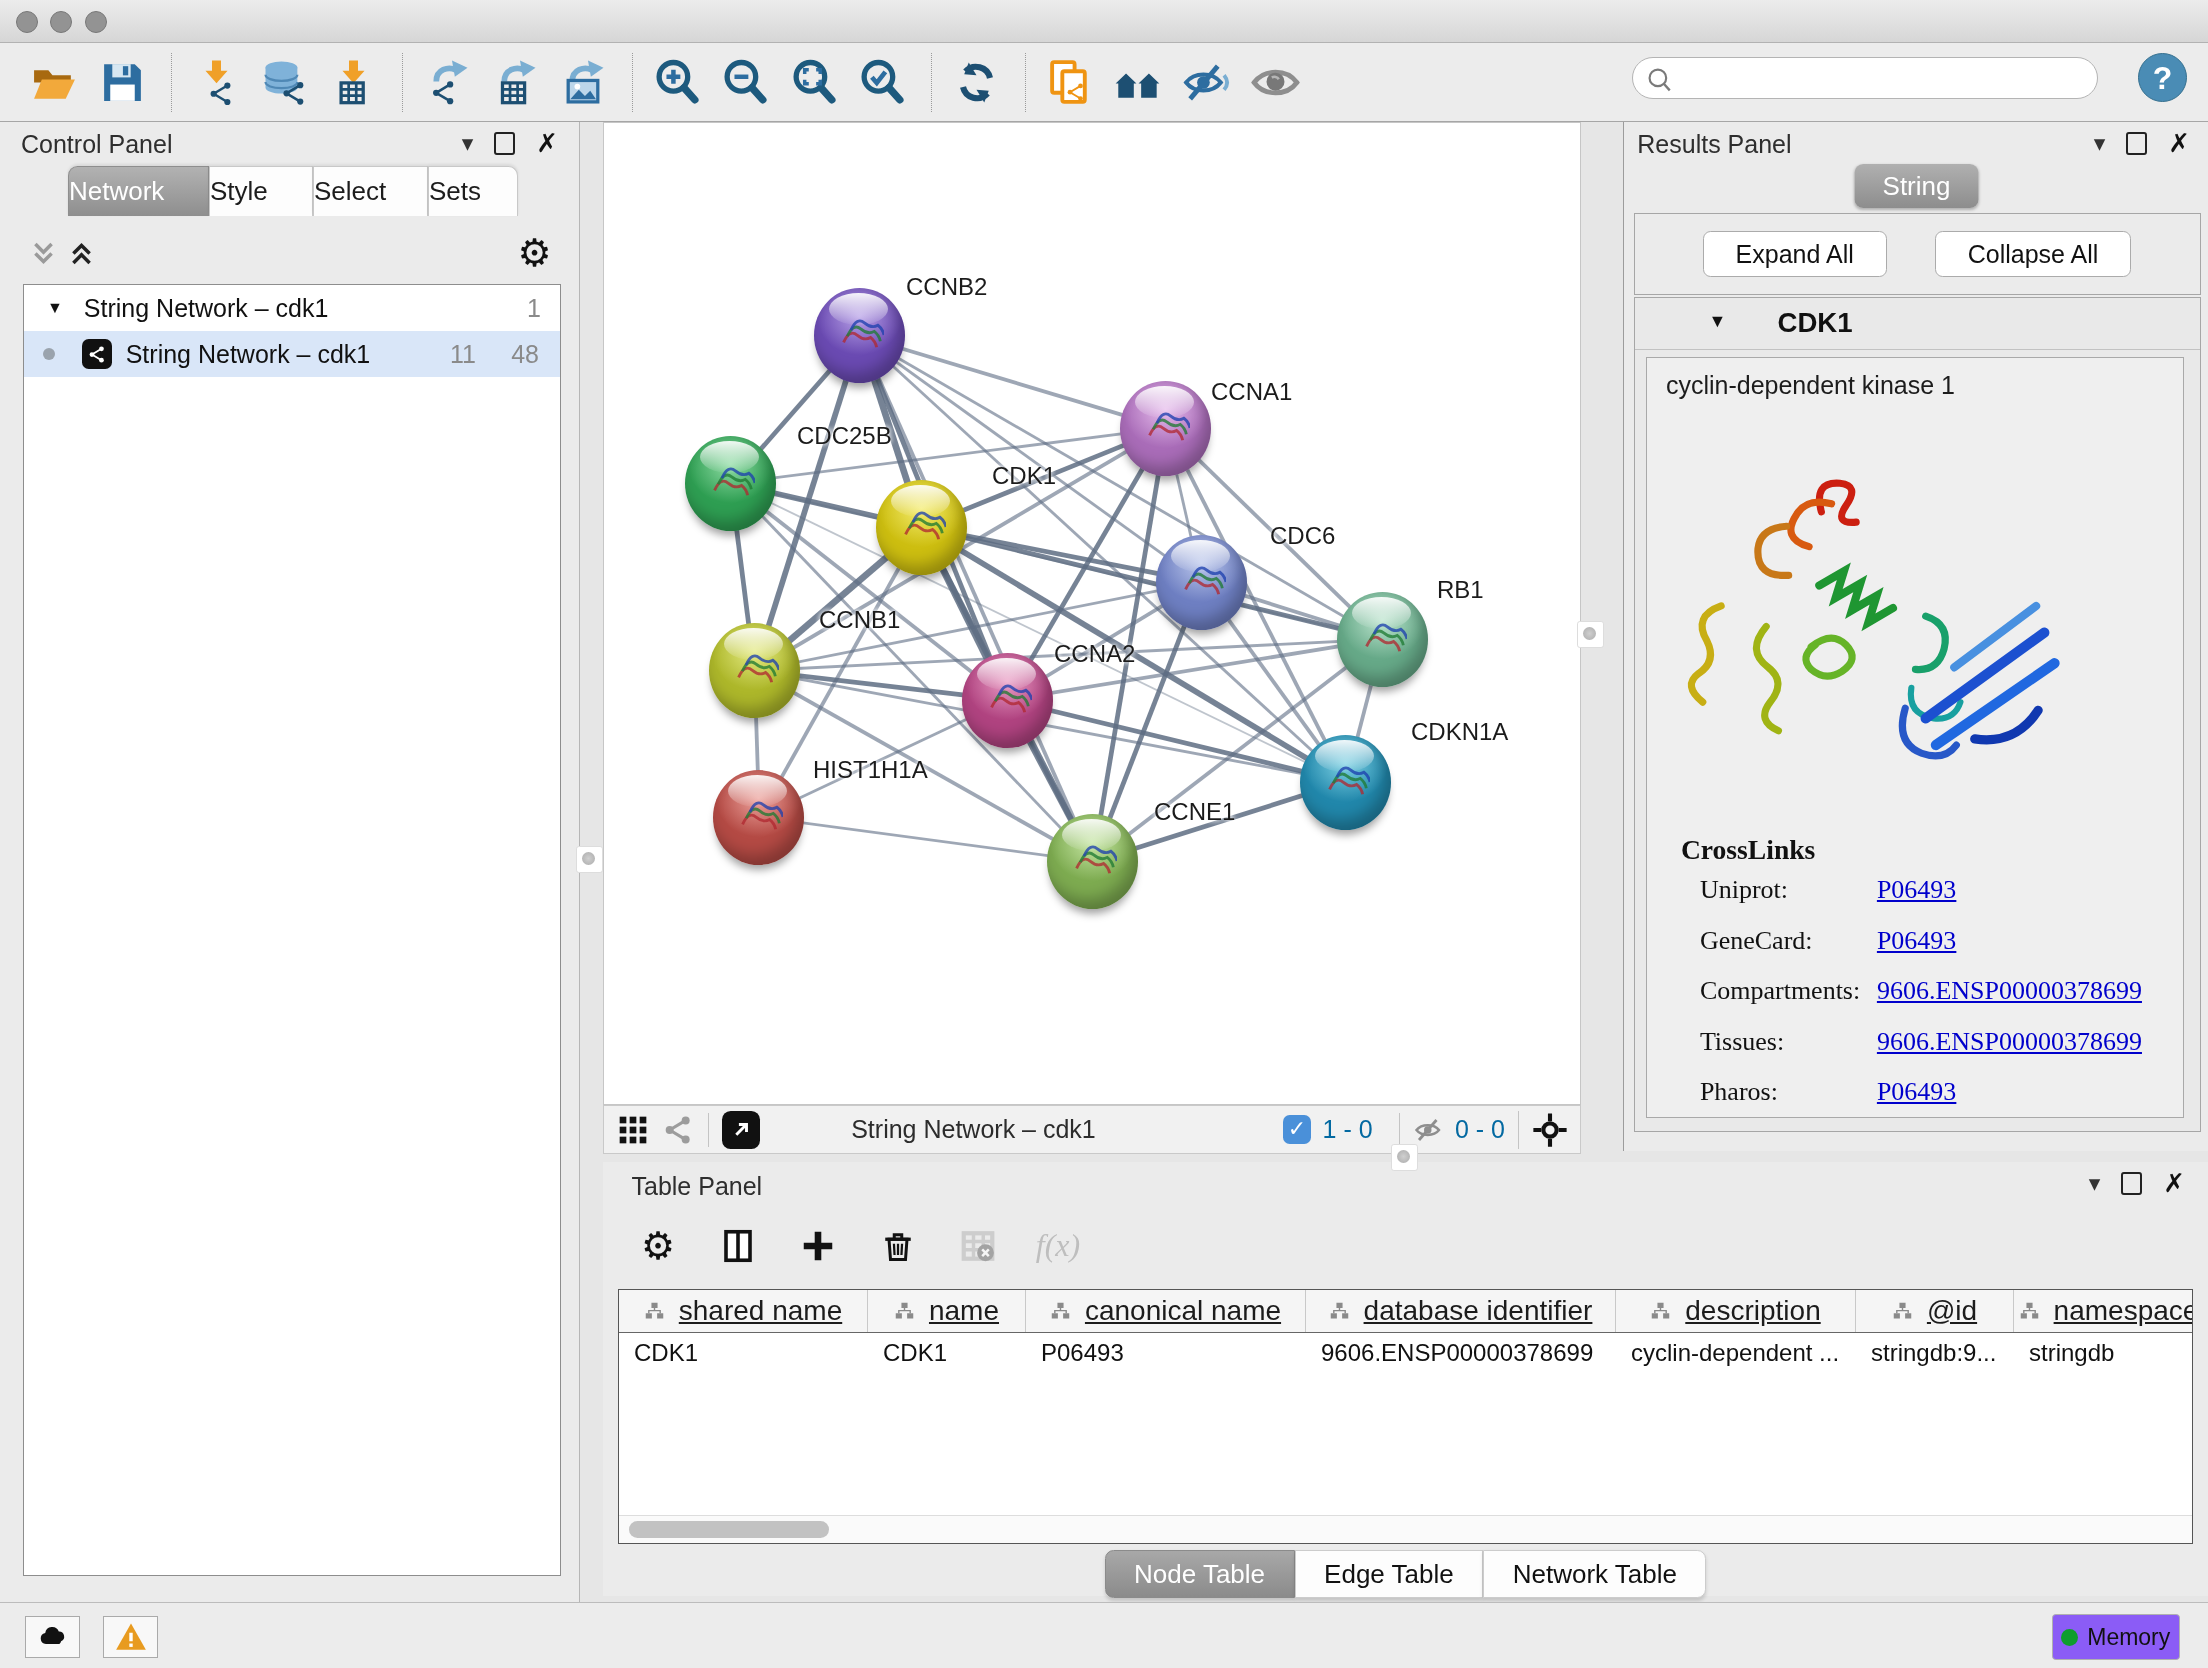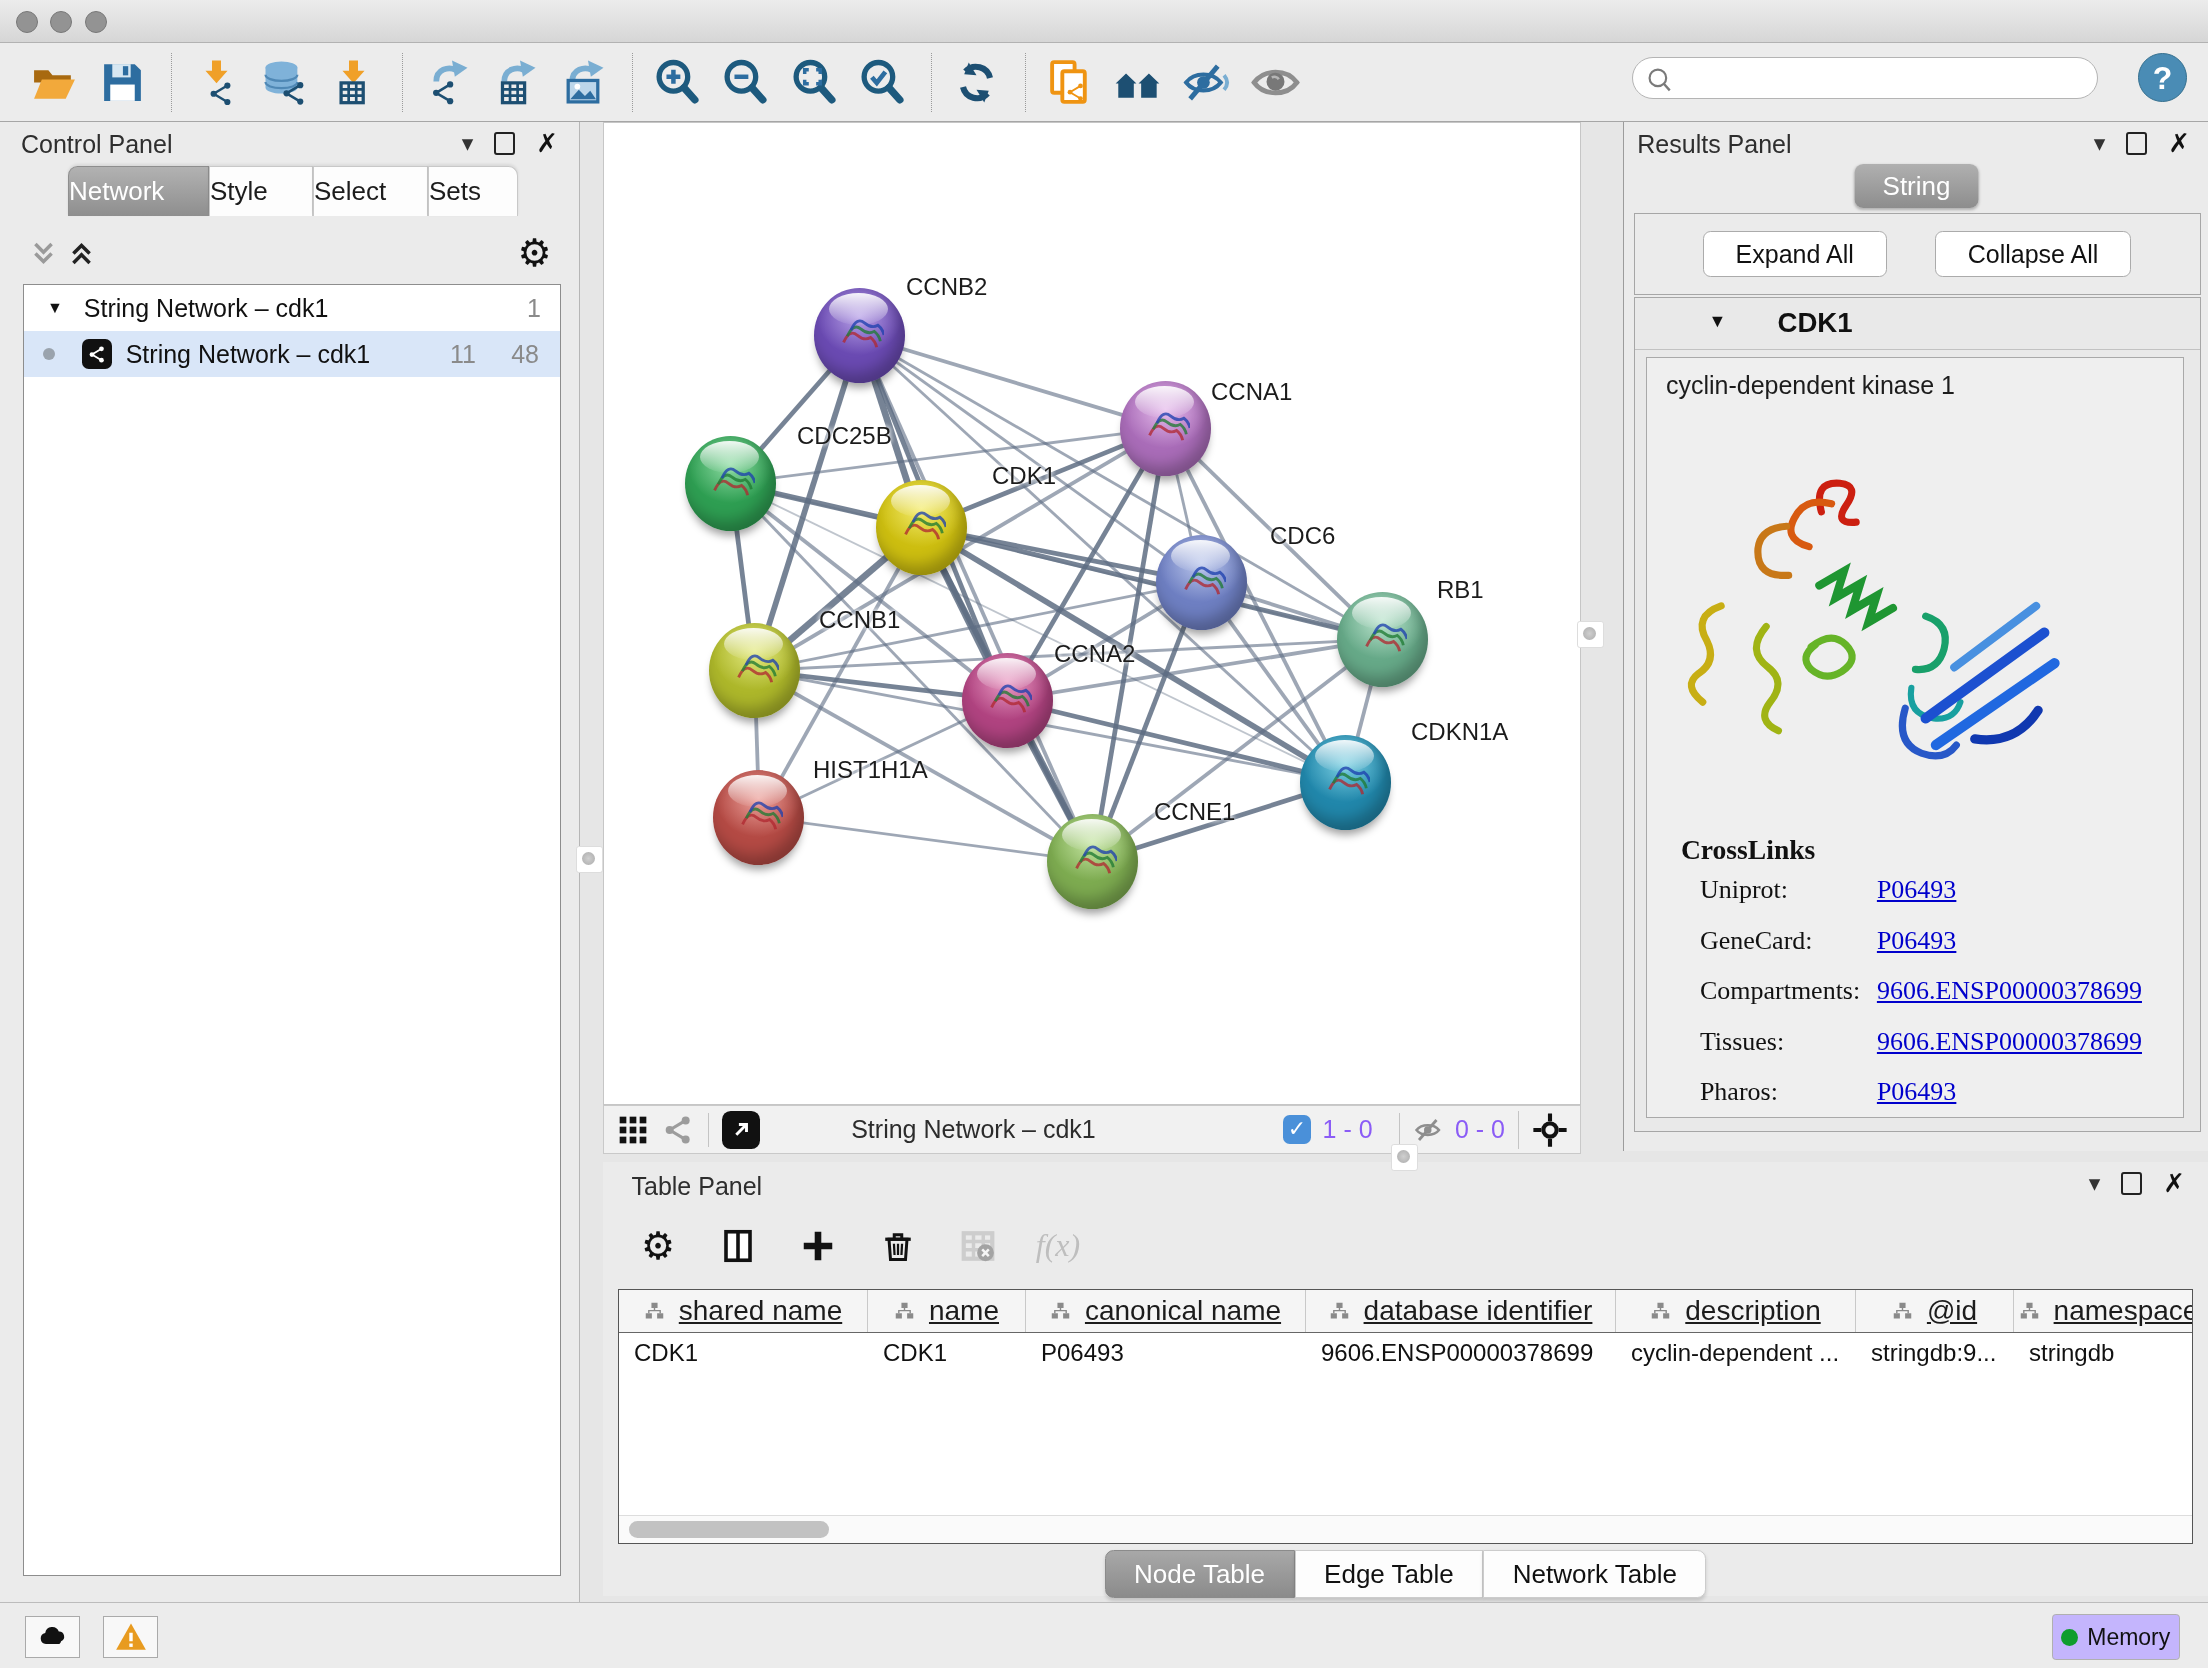--- a/index.html
+++ b/index.html
@@ -74,21 +74,21 @@
   #canvas-footer{position:absolute;left:603px;top:1105px;width:978px;height:49px;background:#f1f1f1;
     border:1px solid #c9c9c9;box-sizing:border-box;display:flex;align-items:center;}
   .cf-sep{width:0;height:34px;border-left:1px solid #c4c4c4;margin:0 13.3px;}
   #cf-grid{margin-left:13.3px;}
   #cf-share{margin-left:13.3px;}
   #cf-open{width:38px;height:38px;background:#111;border-radius:8.6px;display:flex;align-items:center;justify-content:center;cursor:pointer;}
   #cf-title{font-size:25px;color:#2c2c2c;margin-left:91px;}
   #cf-right{margin-left:auto;display:flex;align-items:center;}
   #cf-check{width:28.5px;height:28.5px;background:#4a90d9;border-radius:6.7px;color:#fff;font-size:22px;
     text-align:center;line-height:28.5px;cursor:pointer;}
-  .cf-count{font-size:25px;color:#8b5cf6;margin:0 13.3px 0 11.4px;}
+  .cf-count{font-size:25px;color:#0369a1;margin:0 13.3px 0 11.4px;}
   #cf-cross{border-left:1px solid #c4c4c4;padding:0 11.4px;display:flex;align-items:center;cursor:pointer;}
   
   #results-panel{position:absolute;left:1623px;top:122px;width:586px;height:1029px;background:#ebebeb;
     border-left:1px solid #9c9c9c;box-sizing:border-box;}
   #rp-title{position:absolute;left:13.3px;top:7.6px;}
   #rp-tab{position:absolute;left:50%;transform:translateX(-50%);top:42px;padding:6.7px 28.5px;
     background:linear-gradient(#b0b0b0,#8d8d8d);color:#fff;font-size:26px;border-radius:8.6px;cursor:pointer;
     box-shadow:0 1.9px 2.9px rgba(0,0,0,0.25);}
   #rp-box1{position:absolute;left:9.5px;top:91px;width:565px;height:80px;border:1px solid #a6a6a6;
     background:#ebebeb;display:flex;align-items:center;justify-content:center;gap:48px;}
@@ -125,21 +125,21 @@
   #tp-tabs{position:absolute;left:0;width:1605px;top:388px;display:flex;justify-content:center;}
   .btab{height:46px;line-height:46px;padding:0 28.5px;font-size:26px;background:#fdfdfd;color:#111;
     border:1px solid #ccc;cursor:pointer;box-shadow:0 2.9px 3.8px rgba(0,0,0,0.15);}
   .btab:first-child{border-radius:8.6px 0 0 8.6px;}
   .btab:last-child{border-radius:0 8.6px 8.6px 0;}
   .btab.sel{background:linear-gradient(#a8a8a8,#8b8b8b);color:#fff;border-color:#8b8b8b;}
   
   #statusbar{position:absolute;left:0;top:1602px;width:2208px;height:67px;background:#ececec;border-top:1px solid #bcbcbc;}
   .sb-btn{position:absolute;top:13.3px;width:55px;height:42px;background:#f8f8f8;border:1.9px solid #aaa;
     display:flex;align-items:center;justify-content:center;cursor:pointer;box-sizing:border-box;}
-  #memory-btn{position:absolute;right:28.5px;top:11.4px;width:126px;height:44px;background:#c4b5fd;border:1px solid #b0b0b0;
+  #memory-btn{position:absolute;right:28.5px;top:11.4px;width:126px;height:44px;background:#8b5cf6;border:1px solid #b0b0b0;
     border-radius:3.8px;display:flex;align-items:center;justify-content:center;gap:9.5px;font-size:23px;color:#111;cursor:pointer;}
   #mem-dot{width:17px;height:17px;border-radius:50%;background:#0f9d2e;}
   .splitter-dot{position:absolute;width:25px;height:25px;background:#fff;border:1px solid #ddd;border-radius:2.9px;}
   .splitter-dot::after{content:"";position:absolute;left:4.8px;top:4.8px;width:13.3px;height:13.3px;border-radius:50%;
     background:radial-gradient(#cfcfcf,#ababab);}
 </style>
 </head>
 <body>
 
 <div id="win">

